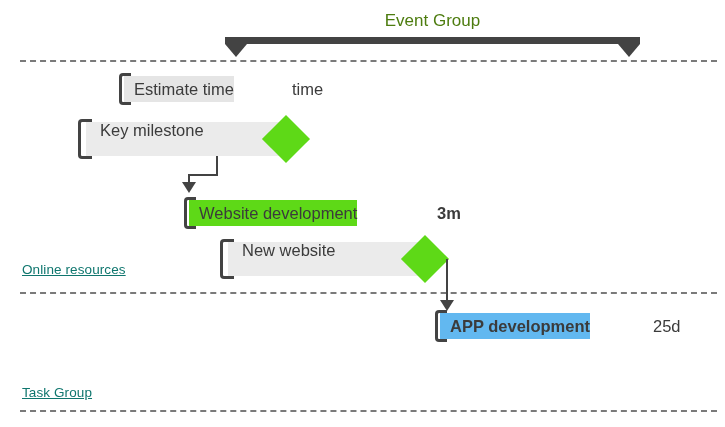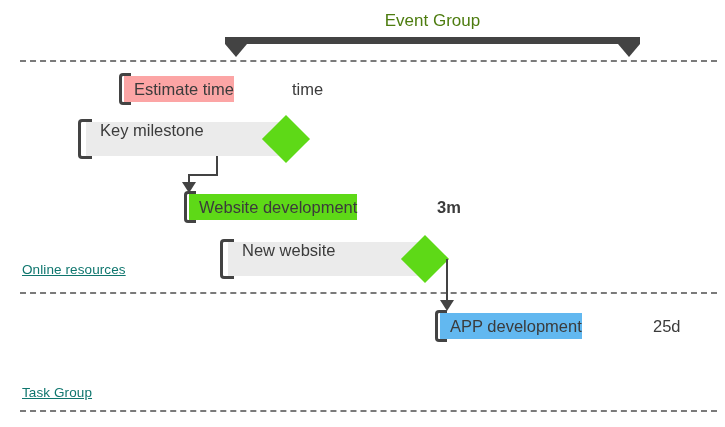--- a/index.html
+++ b/index.html
@@ -119,61 +119,61 @@
   </div>
 
   <div class="lane-divider" style="top:60px;"></div>
   <div class="lane-divider" style="top:292px;"></div>
   <div class="lane-divider" style="top:410px;"></div>
 
   <div class="lane-label" style="left:22px;top:262px;">Online resources</div>
   <div class="lane-label" style="left:22px;top:385px;">Task Group</div>
 
   <div class="task-row" style="left:124px;top:76px;width:161px;height:26px;">
-    <div class="task-bar" style="background:#fca5a5;">
+    <div class="task-bar" style="background:#e5e5e5;">
       <span class="task-text">Estimate time</span>
     </div>
     <div class="bracket" style="height:32px;"></div>
     <div class="duration" style="left:168px;">time</div>
   </div>
 
   <div class="ms-row" style="left:86px;top:122px;width:200px;height:34px;">
     <div class="ms-band">
       <span class="ms-text">Key milestone</span>
     </div>
     <div class="bracket" style="height:40px;left:-8px;top:-3px;width:14px;"></div>
     <div class="ms-diamond" style="left:200px;background:#5ed917;"></div>
   </div>
 
   <div class="conn conn-v" style="left:216px;top:156px;height:18px;"></div>
   <div class="conn conn-h" style="left:188px;top:174px;width:30px;"></div>
   <div class="conn conn-v" style="left:188px;top:174px;height:10px;"></div>
   <div class="conn-arrow" style="left:182px;top:182px;"></div>
 
-  <div class="task-row" style="left:189px;top:194px;width:229px;height:26px;">
+  <div class="task-row" style="left:189px;top:200px;width:229px;height:26px;">
     <div class="task-bar" style="background:#5ed917;">
       <span class="task-text">Website development</span>
     </div>
     <div class="bracket" style="height:32px;"></div>
     <div class="duration" style="left:248px;font-weight:bold;">3m</div>
   </div>
 
   <div class="ms-row" style="left:228px;top:242px;width:197px;height:34px;">
     <div class="ms-band">
       <span class="ms-text">New website</span>
     </div>
     <div class="bracket" style="height:40px;left:-8px;top:-3px;width:14px;"></div>
     <div class="ms-diamond" style="left:197px;background:#5ed917;"></div>
   </div>
 
   <div class="conn conn-v" style="left:446px;top:259px;height:43px;"></div>
   <div class="conn-arrow" style="left:440px;top:300px;"></div>
 
   <div class="task-row" style="left:440px;top:313px;width:205px;height:26px;">
-    <div class="task-bar" style="background:#62b8f0;">
+    <div class="task-bar" style="background:#62b8f0;font-weight:bold;">
       <span class="task-text">APP development</span>
     </div>
     <div class="bracket" style="height:32px;"></div>
     <div class="duration" style="left:213px;">25d</div>
   </div>
 
 
 </div>
 
 </body></html>

